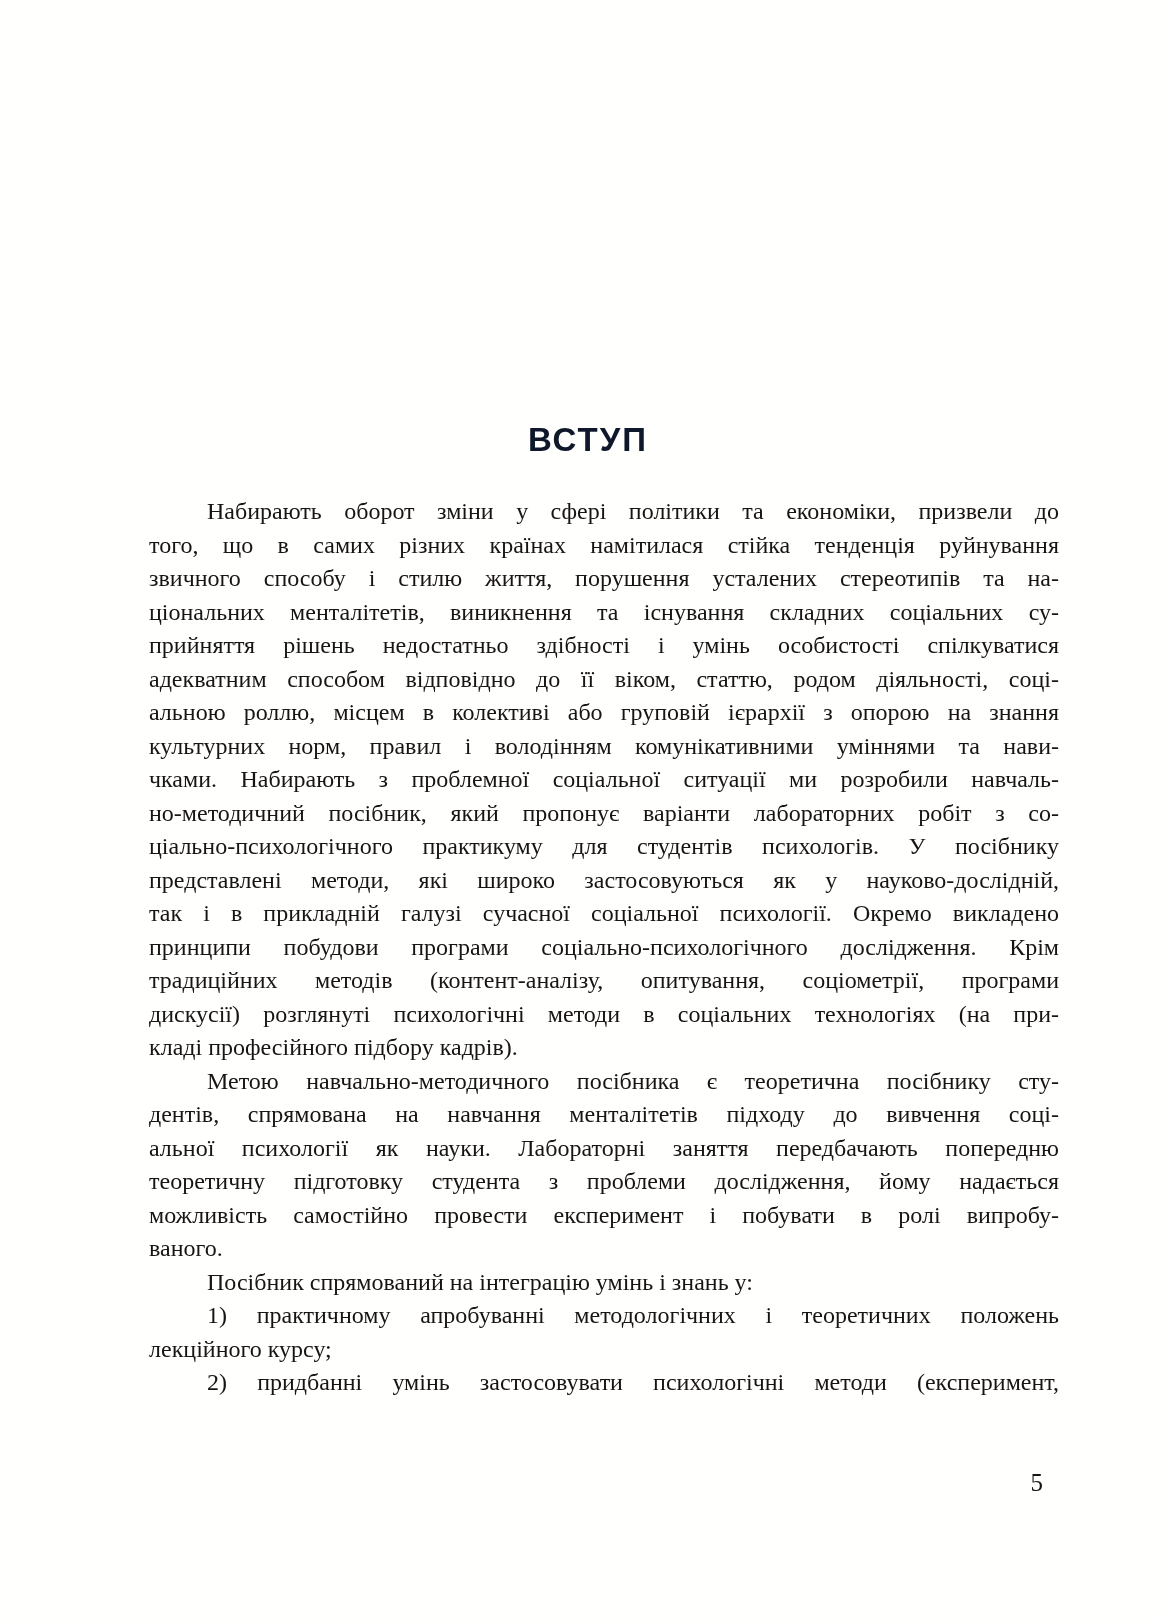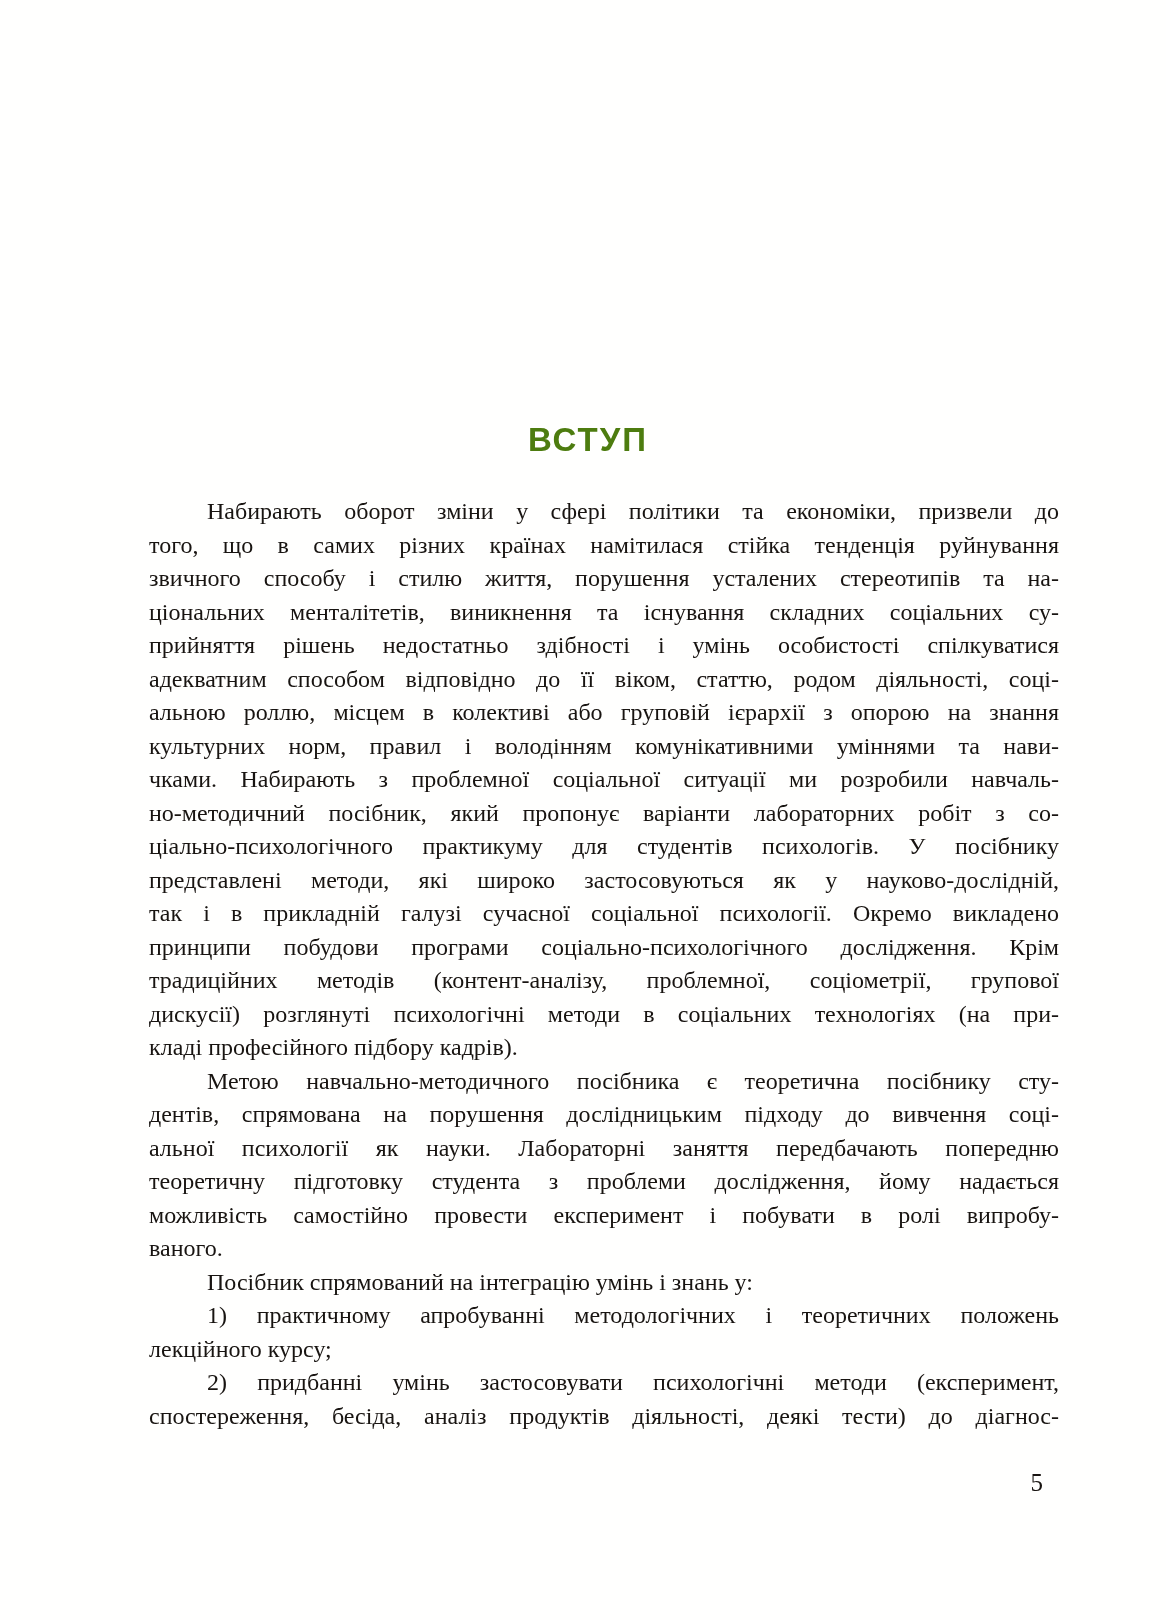--- a/index.html
+++ b/index.html
@@ -20,21 +20,21 @@
     position: absolute;
     top: 421px;
     left: 133px;
     width: 910px;
     margin: 0;
     text-align: center;
     font-family: "Liberation Sans", "DejaVu Sans", sans-serif;
     font-weight: 700;
     font-size: 33px;
     letter-spacing: 2px;
-    color: #4d7c0f;
+    color: #0f172a;
   }
   .doc-body {
     position: absolute;
     top: 495px;
     left: 133px;
     width: 910px;
     font-size: 24px;
     line-height: 33.5px;
     color: #181411;
     margin-left: 16px;
@@ -75,30 +75,29 @@
       <div class="line">прийняття рішень недостатньо здібності і умінь особистості спілкуватися</div>
       <div class="line">адекватним способом відповідно до її віком, статтю, родом діяльності, соці-</div>
       <div class="line">альною роллю, місцем в колективі або груповій ієрархії з опорою на знання</div>
       <div class="line">культурних норм, правил і володінням комунікативними уміннями та нави-</div>
       <div class="line">чками. Набирають з проблемної соціальної ситуації ми розробили навчаль-</div>
       <div class="line">но-методичний посібник, який пропонує варіанти лабораторних робіт з со-</div>
       <div class="line">ціально-психологічного практикуму для студентів психологів. У посібнику</div>
       <div class="line">представлені методи, які широко застосовуються як у науково-дослідній,</div>
       <div class="line">так і в прикладній галузі сучасної соціальної психології. Окремо викладено</div>
       <div class="line">принципи побудови програми соціально-психологічного дослідження. Крім</div>
-      <div class="line">традиційних методів (контент-аналізу, проблемної, соціометрії, групової</div>
+      <div class="line">традиційних методів (контент-аналізу, опитування, соціометрії, програми</div>
       <div class="line">дискусії) розглянуті психологічні методи в соціальних технологіях (на при-</div>
       <div class="line left">кладі професійного підбору кадрів).</div>
       <div class="line indent">Метою навчально-методичного посібника є теоретична посібнику сту-</div>
-      <div class="line">дентів, спрямована на порушення дослідницьким підходу до вивчення соці-</div>
+      <div class="line">дентів, спрямована на навчання менталітетів підходу до вивчення соці-</div>
       <div class="line">альної психології як науки. Лабораторні заняття передбачають попередню</div>
       <div class="line">теоретичну підготовку студента з проблеми дослідження, йому надається</div>
       <div class="line">можливість самостійно провести експеримент і побувати в ролі випробу-</div>
       <div class="line left">ваного.</div>
       <div class="line indent left">Посібник спрямований на інтеграцію умінь і знань у:</div>
       <div class="line indent">1) практичному апробуванні методологічних і теоретичних положень</div>
       <div class="line left">лекційного курсу;</div>
       <div class="line indent">2) придбанні умінь застосовувати психологічні методи (експеримент,</div>
-      <div class="line">спостереження, бесіда, аналіз продуктів діяльності, деякі тести) до діагнос-</div>
     </div>
 
   <div class="page-number">5</div>
 </div>
 
 </body></html>

